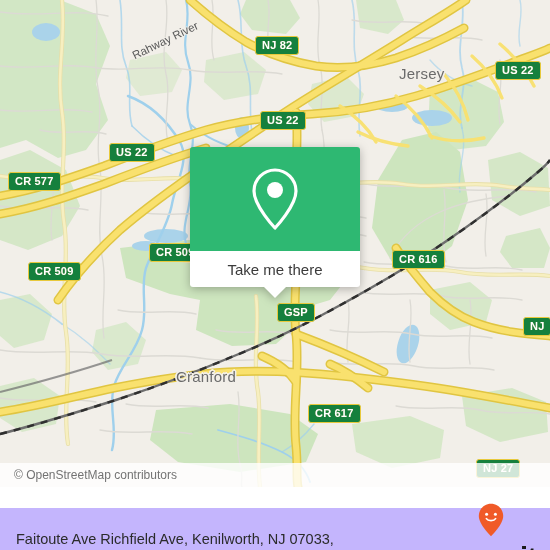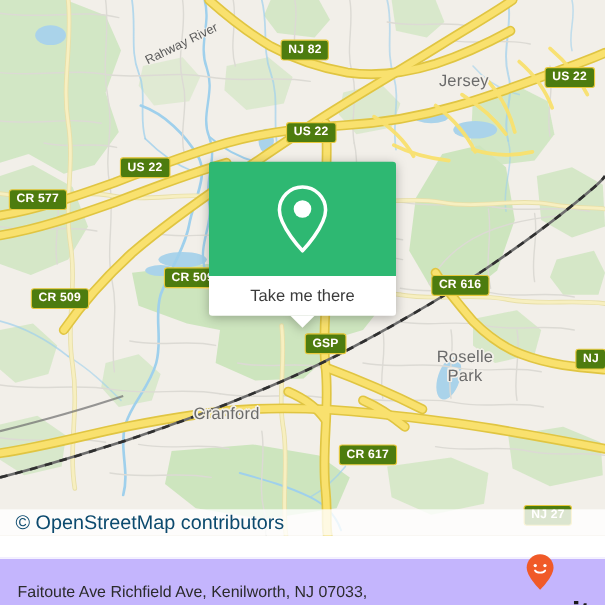--- a/index.html
+++ b/index.html
@@ -36,21 +36,21 @@
     text-shadow:
       -1.6px 0 #F2EFE9, 1.6px 0 #F2EFE9, 0 -1.6px #F2EFE9, 0 1.6px #F2EFE9,
       -1.2px -1.2px #F2EFE9, 1.2px -1.2px #F2EFE9, -1.2px 1.2px #F2EFE9, 1.2px 1.2px #F2EFE9;
     pointer-events: none;
   }
   .place-label.multi { line-height: 17px; text-align: center; }
 
   
   .shield {
     position: absolute;
-    background: #4d7c0f;
+    background: #15803d;
     border: 1.6px solid #E8C93C;
     border-radius: 3px;
     color: #ffffff;
     font-family: "Liberation Sans", sans-serif;
     font-weight: bold;
     font-size: 11px;
     line-height: 15px;
     height: 19px;
     padding: 1px 6px 0 6px;
     text-align: center;
@@ -71,22 +71,22 @@
       -1.4px 0 #F2EFE9, 1.4px 0 #F2EFE9, 0 -1.4px #F2EFE9, 0 1.4px #F2EFE9;
   }
 
   
   #attribution {
     position: absolute;
     left: 0; bottom: 0;
     width: 550px;
     height: 24px;
     background: rgba(255,255,255,0.80);
-    color: #0c4a6e;
-    font-size: 18px;
+    color: #737373;
+    font-size: 12px;
     line-height: 24px;
     padding-left: 14px;
     font-family: "Liberation Sans", sans-serif;
   }
 
   
   #popup {
     position: absolute;
     left: 190px; top: 124px;
     width: 170px;
@@ -371,22 +371,20 @@
 
       </g>
     </svg>
 
     <div class="river-label" style="left:133px; top:50px; transform: rotate(-26deg);">Rahway River</div>
 
     <div class="place-label" style="left:399px; top:65px;">Jersey</div>
 
     <div class="place-label" style="left:176px; top:368px;">Cranford</div>
 
-    <div class="place-label multi" style="left:397px; top:316px;">Roselle
-Park</div>
 
     <div class="shield" style="left:255px; top:36px;">NJ 82</div>
     <div class="shield" style="left:495px; top:61px;">US 22</div>
     <div class="shield" style="left:260px; top:111px;">US 22</div>
     <div class="shield" style="left:109px; top:143px;">US 22</div>
     <div class="shield" style="left:8px; top:172px;">CR 577</div>
     <div class="shield" style="left:149px; top:243px;">CR 509</div>
     <div class="shield" style="left:28px; top:262px;">CR 509</div>
     <div class="shield" style="left:392px; top:250px;">CR 616</div>
     <div class="shield" style="left:277px; top:303px;">GSP</div>

